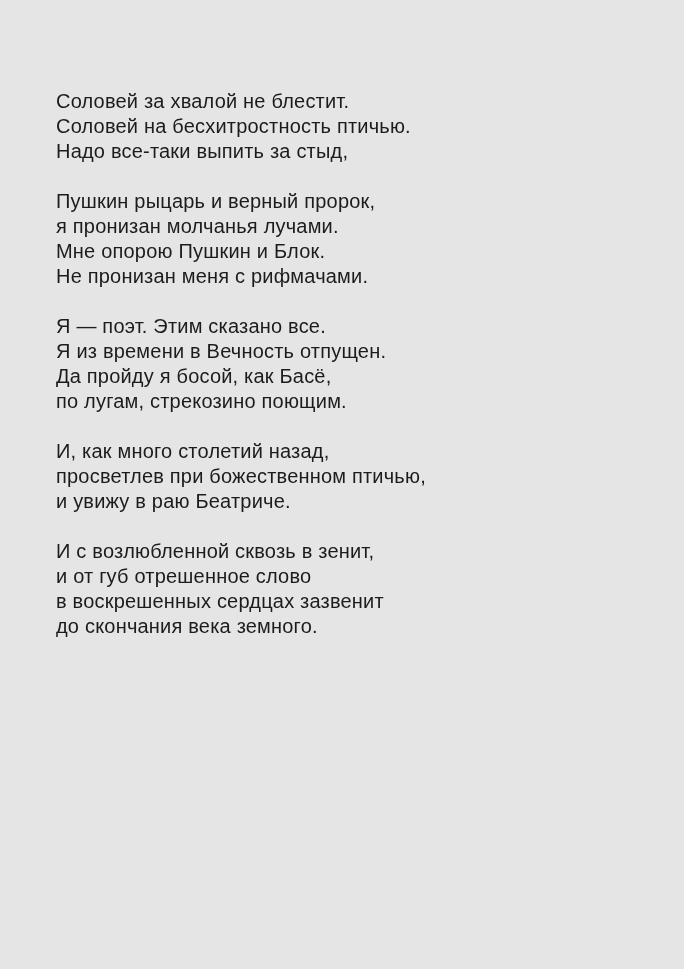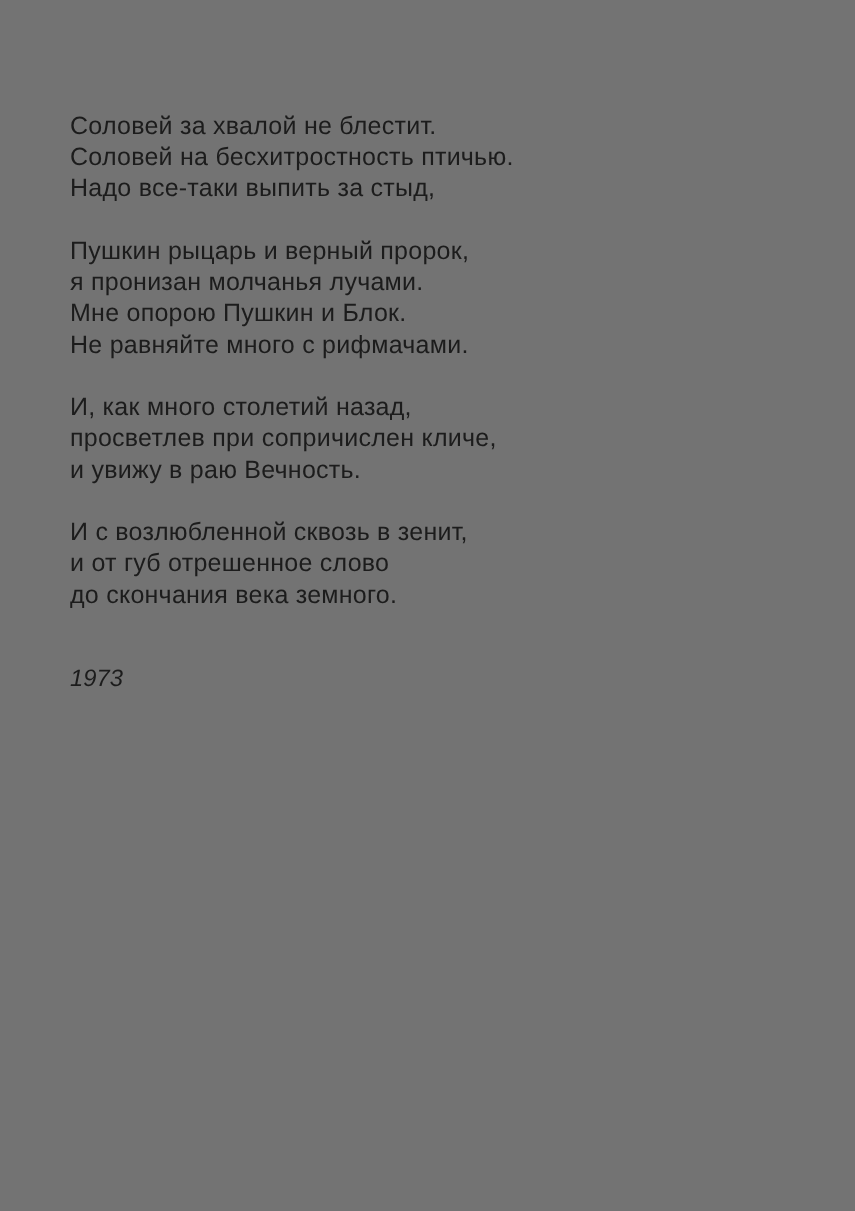--- a/index.html
+++ b/index.html
@@ -4,21 +4,21 @@
 <style>
   html, body {
     margin: 0;
     padding: 0;
     background: #ffffff;
   }
   .page {
     position: relative;
     width: 684px;
     height: 969px;
-    background: #737373;
+    background: #e5e5e5;
     overflow: hidden;
     font-family: "Liberation Sans", sans-serif;
     color: #1c1c1c;
   }
   .poem {
     position: absolute;
     left: 56px;
     top: 89px;
   }
   .stanza {
@@ -47,33 +47,39 @@
     <div class="stanza">
       <p class="line">Соловей за хвалой не блестит.</p>
       <p class="line">Соловей на бесхитростность птичью.</p>
       <p class="line">Надо все-таки выпить за стыд,</p>
     </div>
 
     <div class="stanza">
       <p class="line">Пушкин рыцарь и верный пророк,</p>
       <p class="line">я пронизан молчанья лучами.</p>
       <p class="line">Мне опорою Пушкин и Блок.</p>
-      <p class="line">Не равняйте много с рифмачами.</p>
+      <p class="line">Не пронизан меня с рифмачами.</p>
     </div>
 
 
+    <div class="stanza">
+      <p class="line">Я — поэт. Этим сказано все.</p>
+      <p class="line">Я из времени в Вечность отпущен.</p>
+      <p class="line">Да пройду я босой, как Басё,</p>
+      <p class="line">по лугам, стрекозино поющим.</p>
+    </div>
 
     <div class="stanza">
       <p class="line">И, как много столетий назад,</p>
-      <p class="line">просветлев при сопричислен кличе,</p>
-      <p class="line">и увижу в раю Вечность.</p>
+      <p class="line">просветлев при божественном птичью,</p>
+      <p class="line">и увижу в раю Беатриче.</p>
     </div>
 
     <div class="stanza">
       <p class="line">И с возлюбленной сквозь в зенит,</p>
       <p class="line">и от губ отрешенное слово</p>
+      <p class="line">в воскрешенных сердцах зазвенит</p>
       <p class="line">до скончания века земного.</p>
     </div>
 
-    <div class="year">1973</div>
 
   </div>
 </div>
 
 </body></html>

